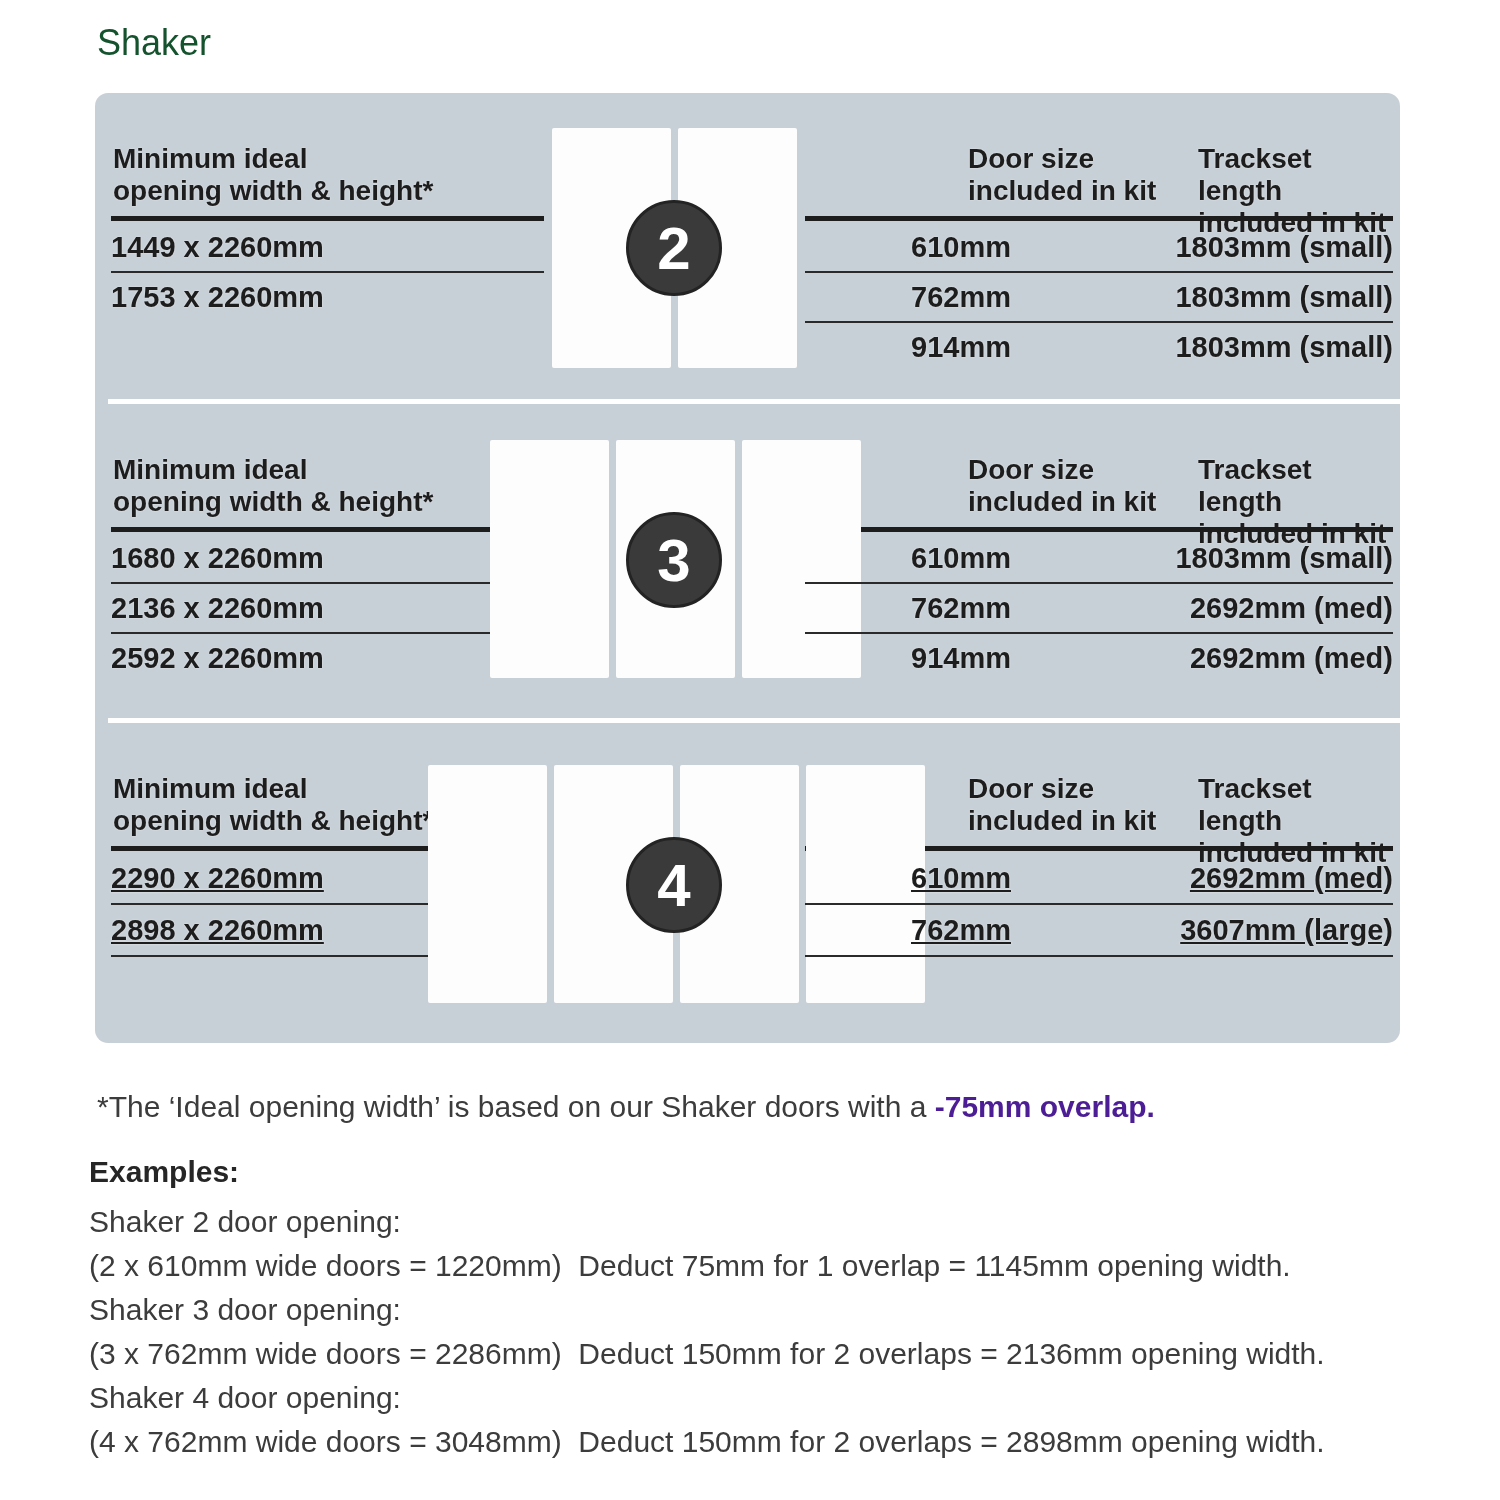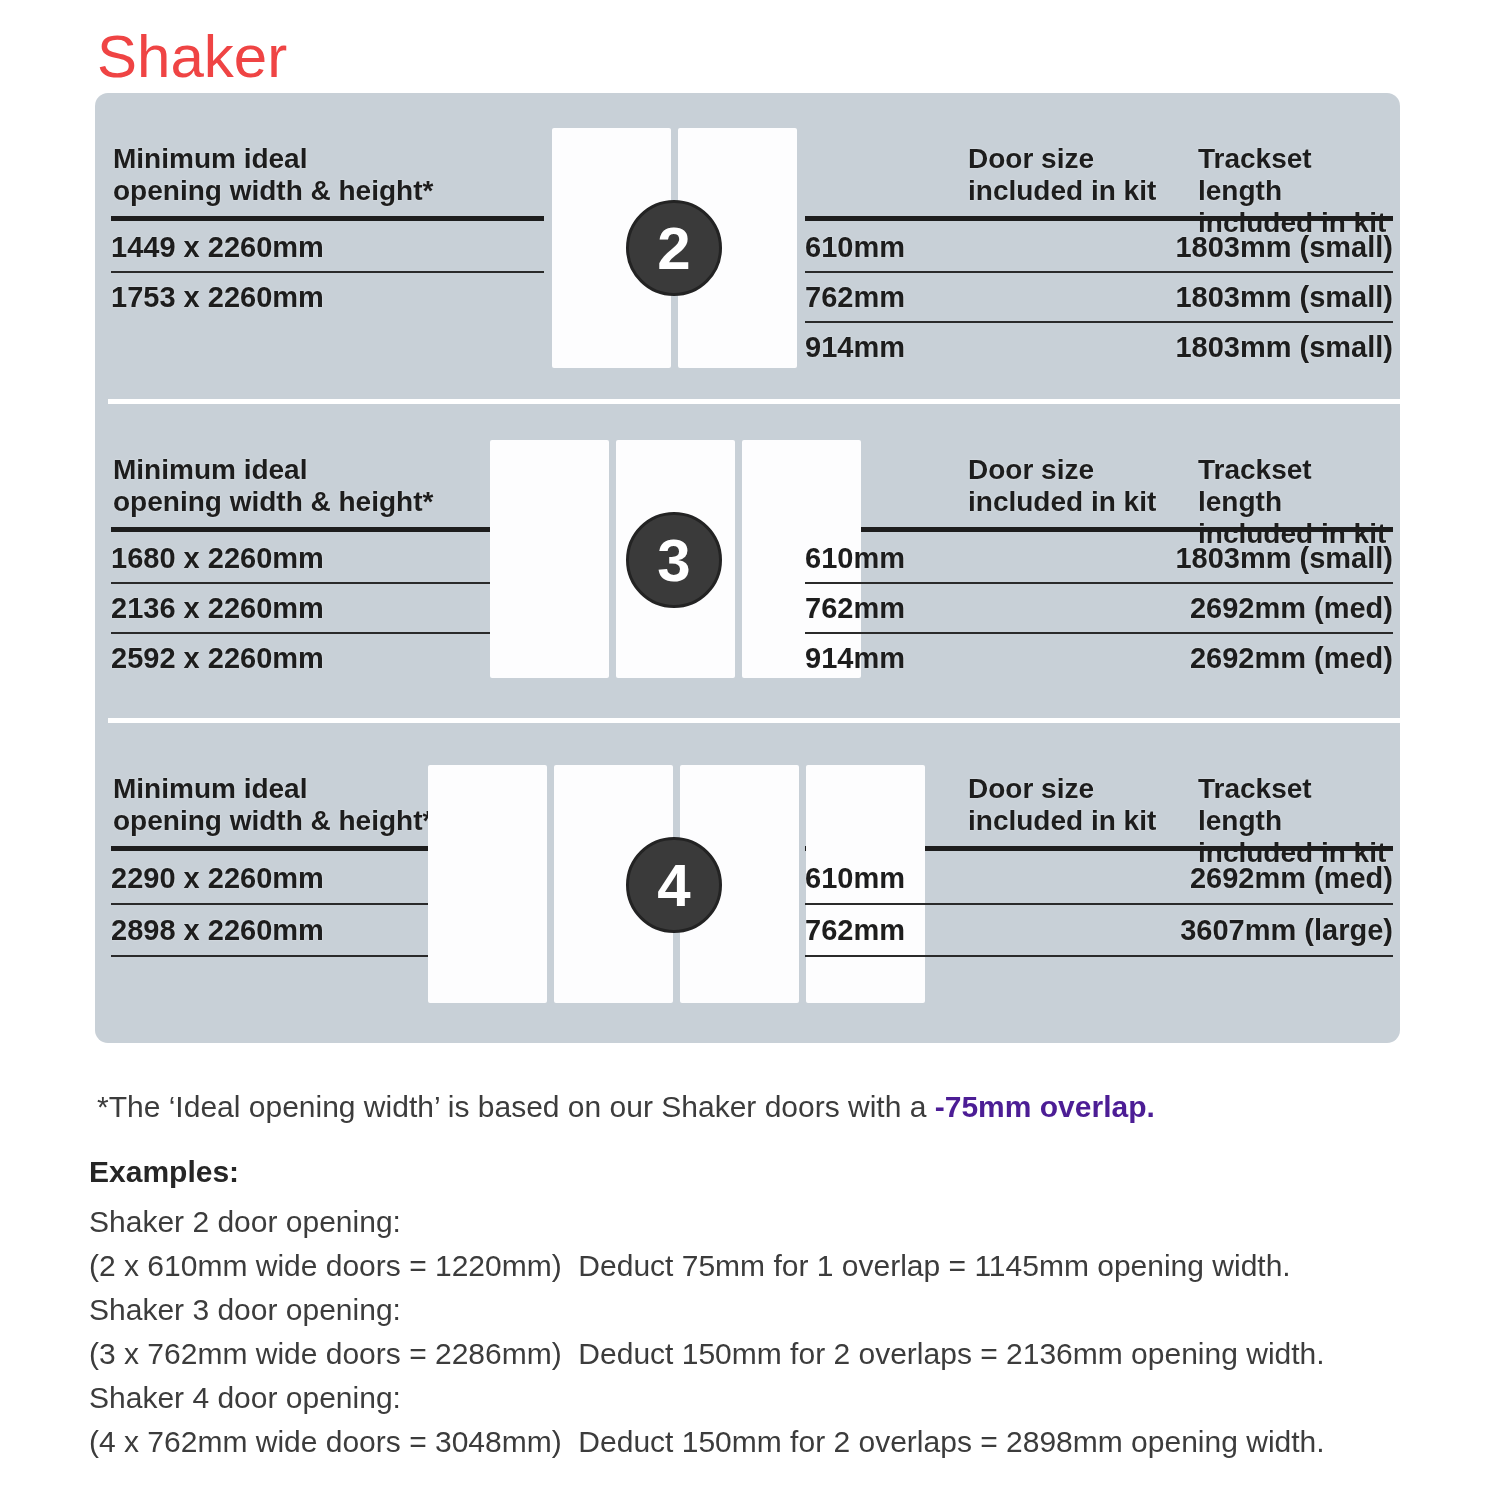--- a/index.html
+++ b/index.html
@@ -1,35 +1,35 @@
 <!DOCTYPE html>
 <html><head>
 <meta charset="utf-8">
 <style>
   html,body{margin:0;padding:0;background:#fff;}
   .page{position:relative;width:1500px;height:1500px;background:#ffffff;
         font-family:"Liberation Sans",sans-serif;overflow:hidden;}
-  .title{position:absolute;left:97px;top:22px;font-size:60px;color:#ef4444;}
+  .title{position:absolute;left:97px;top:22px;font-size:36px;color:#14532d;}
   .board{position:absolute;left:95px;top:93px;width:1305px;height:950px;background:#c8d0d7;border-radius:13px;}
   .sep{position:absolute;left:13px;right:0;height:5px;background:#ffffff;}
   .sec{position:absolute;left:0;right:0;}
   .panel-text{color:#1d1d1d;text-shadow:0 0 2px rgba(255,255,255,.55);}
   .hdr{position:absolute;top:50px;font-size:28px;line-height:32px;font-weight:bold;}
   .hdr.l{left:18px;}
   .hdr.r1{left:873px;}
   .hdr.r2{left:1103px;}
   .thick{position:absolute;top:123px;height:5px;background:#1d1d1d;}
   .thick.l{left:16px;width:433px;}
   .thick.r{left:710px;width:588px;}
   .lrows{position:absolute;left:16px;top:130px;width:433px;}
   .rrows{position:absolute;left:710px;top:130px;width:588px;}
   .row{height:48px;display:flex;align-items:center;font-size:29px;font-weight:bold;}
-  .sec-3 .row{height:50px;}
+  .sec-3 .row{height:50px;text-decoration:underline;}
   .row.b{border-bottom:2px solid #2a2a2a;}
-  .row .c1{width:312px;text-align:left;}
+  .row .c1{width:312px;text-align:center;}
   .row .c2{flex:1;text-align:right;}
   .doors{position:absolute;display:flex;gap:7px;}
   .door{width:119px;height:100%;background:#fdfdfe;border-radius:2px;}
   .badge{position:absolute;width:96px;height:96px;box-sizing:border-box;border-radius:50%;
          background:#3a3a3a;border:3px solid #232323;color:#ffffff;display:flex;
          align-items:center;justify-content:center;font-size:60px;font-weight:bold;}
   .footnote{position:absolute;left:97px;top:1090px;font-size:30px;color:#3c3c3c;}
   .footnote .bold{font-weight:bold;color:#4c1d95;}
   .examples{position:absolute;left:89px;top:1150px;font-size:30px;color:#3c3c3c;line-height:44px;}
   .examples .heading{font-weight:bold;color:#262626;margin-bottom:6px;}

